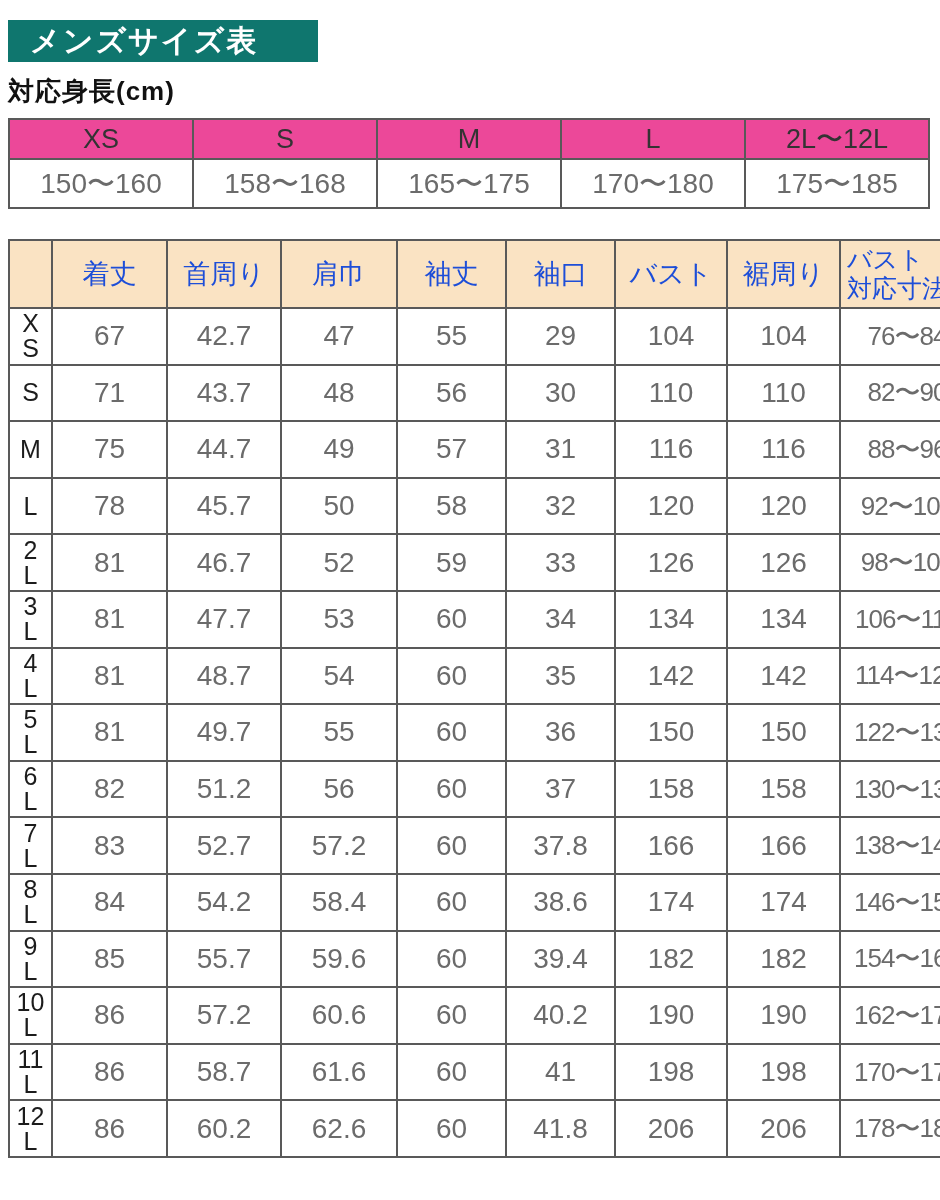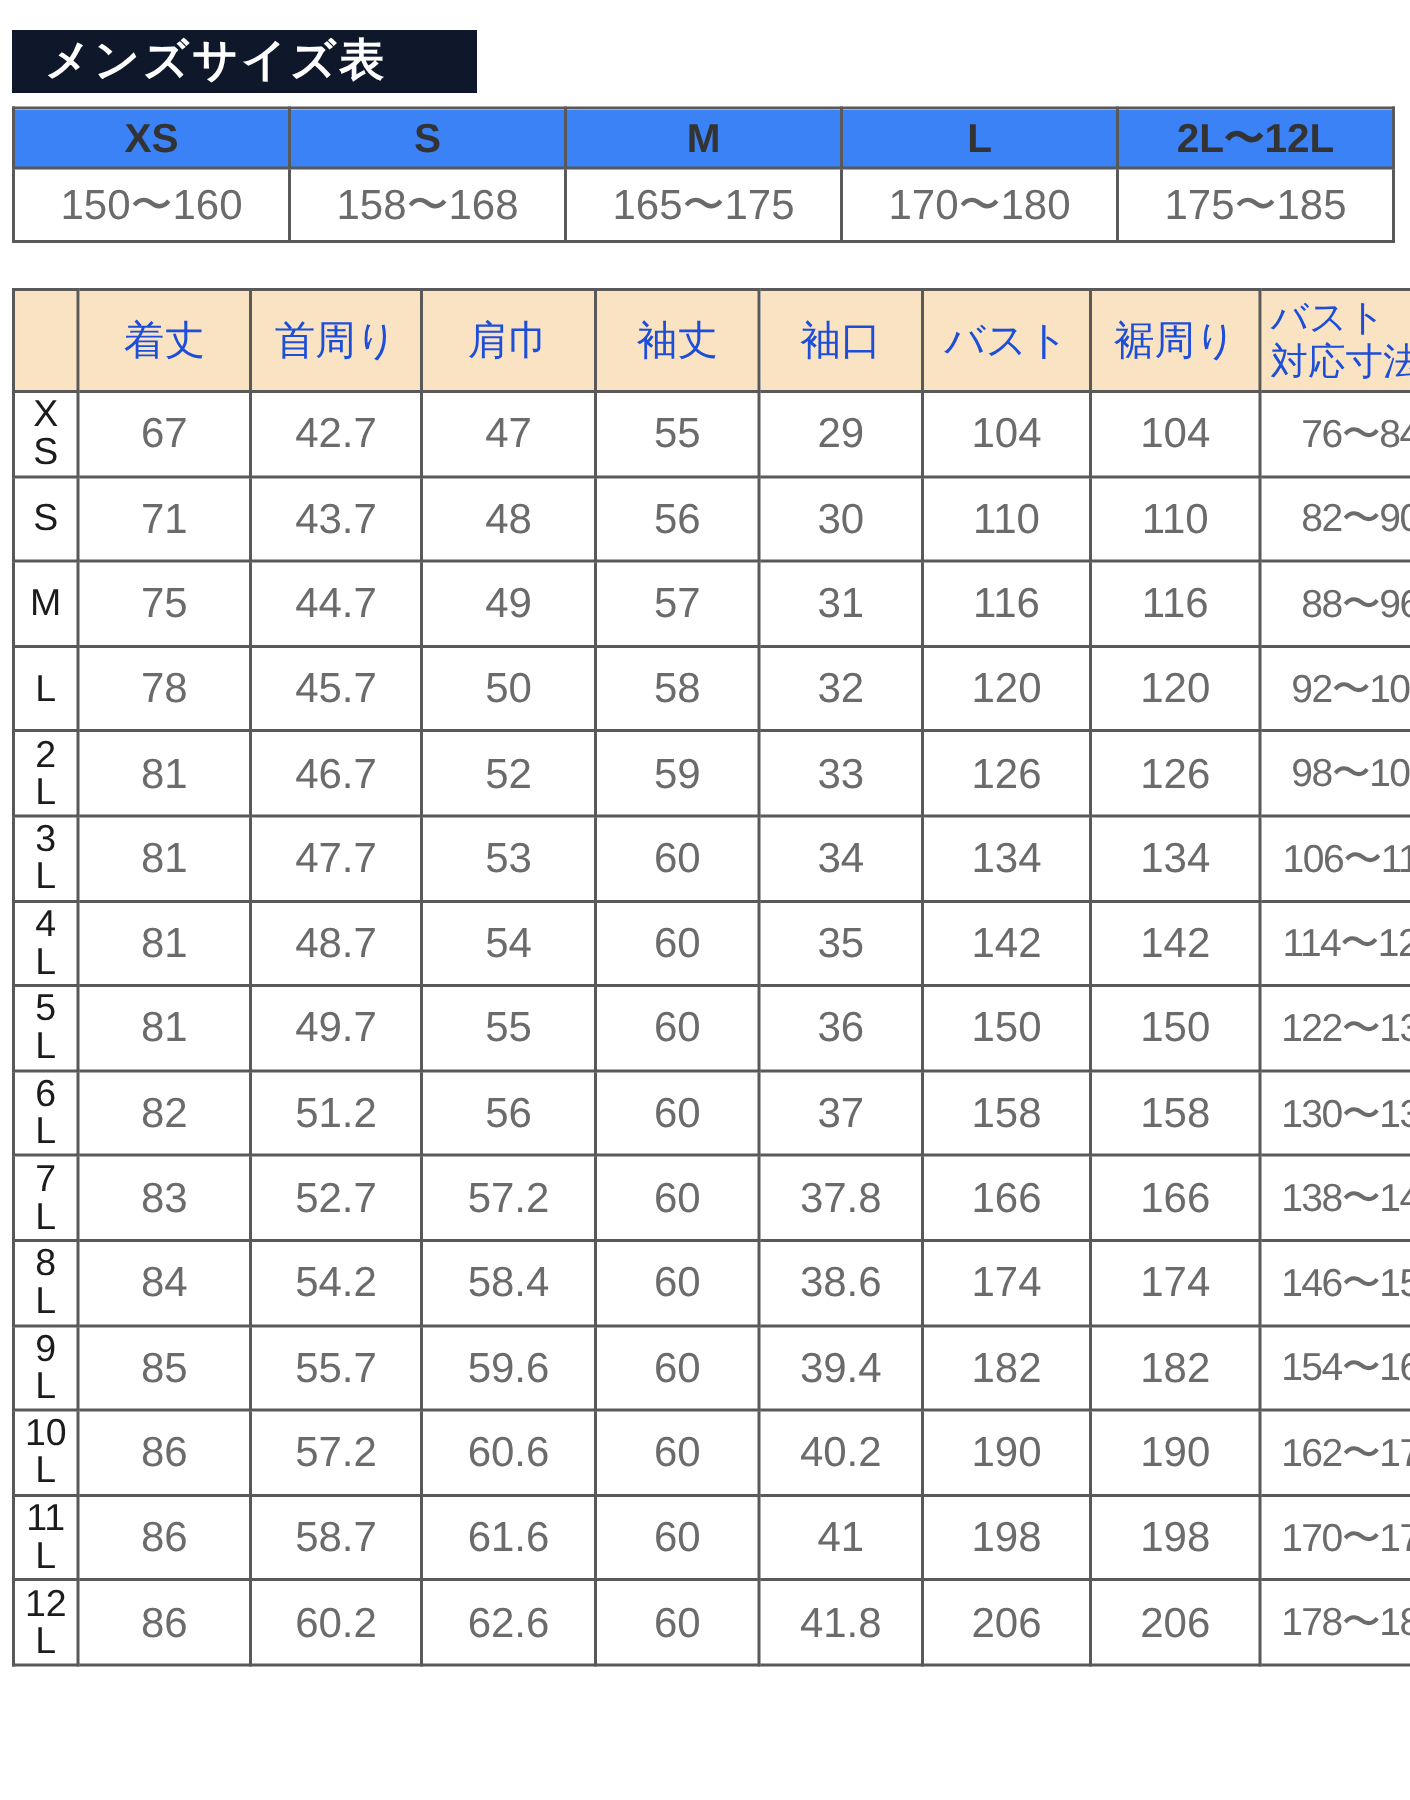--- a/index.html
+++ b/index.html
@@ -25,22 +25,22 @@
     font-weight:bold;
     color:#111111;
     letter-spacing:1px;
   }
 
   table{border-collapse:collapse;table-layout:fixed;}
   th,td{border:2px solid #595959;overflow:hidden;}
 
   .height-table{margin-top:9px;width:922px;}
   .height-table th{
-    background:#3b82f6;
-    font-size:27px;font-weight:bold;color:#333333;
+    background:#ec4899;
+    font-size:27px;font-weight:normal;color:#333333;
     height:34px;text-align:center;
   }
   .height-table td{
     font-size:28px;color:#6b6b6b;
     text-align:center;height:45px;
   }
 
   .size-table{margin-top:30px;width:922px;}
   .size-table thead tr{height:68px;}
   .size-table th{
@@ -66,22 +66,23 @@
   .size-table td.bust-range{
     font-size:26px;letter-spacing:-1px;
     padding:0;
   }
 </style>
 </head>
 <body>
 
 <div class="page">
 
-  <div class="title-bar" style="background: #0f172a;">メンズサイズ表</div>
-
+  <div class="title-bar" style="background: #0f766e;">メンズサイズ表</div>
+
+  <div class="subtitle">対応身長(cm)</div>
 
   <table class="height-table">
     <thead>
       <tr id="ht-head">
           <th>XS</th>
           <th>S</th>
           <th>M</th>
           <th>L</th>
           <th>2L〜12L</th>
         </tr>

